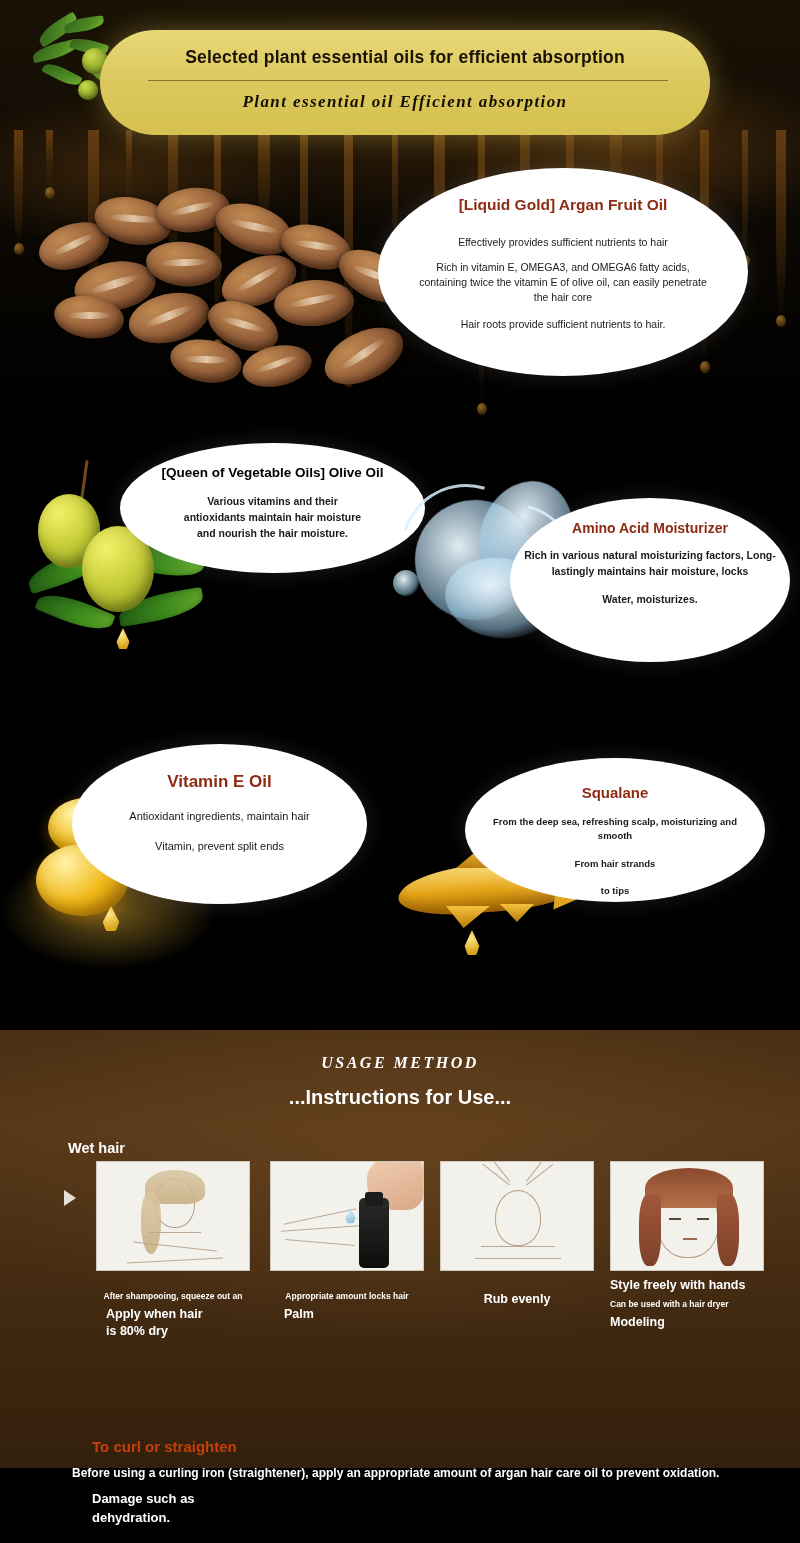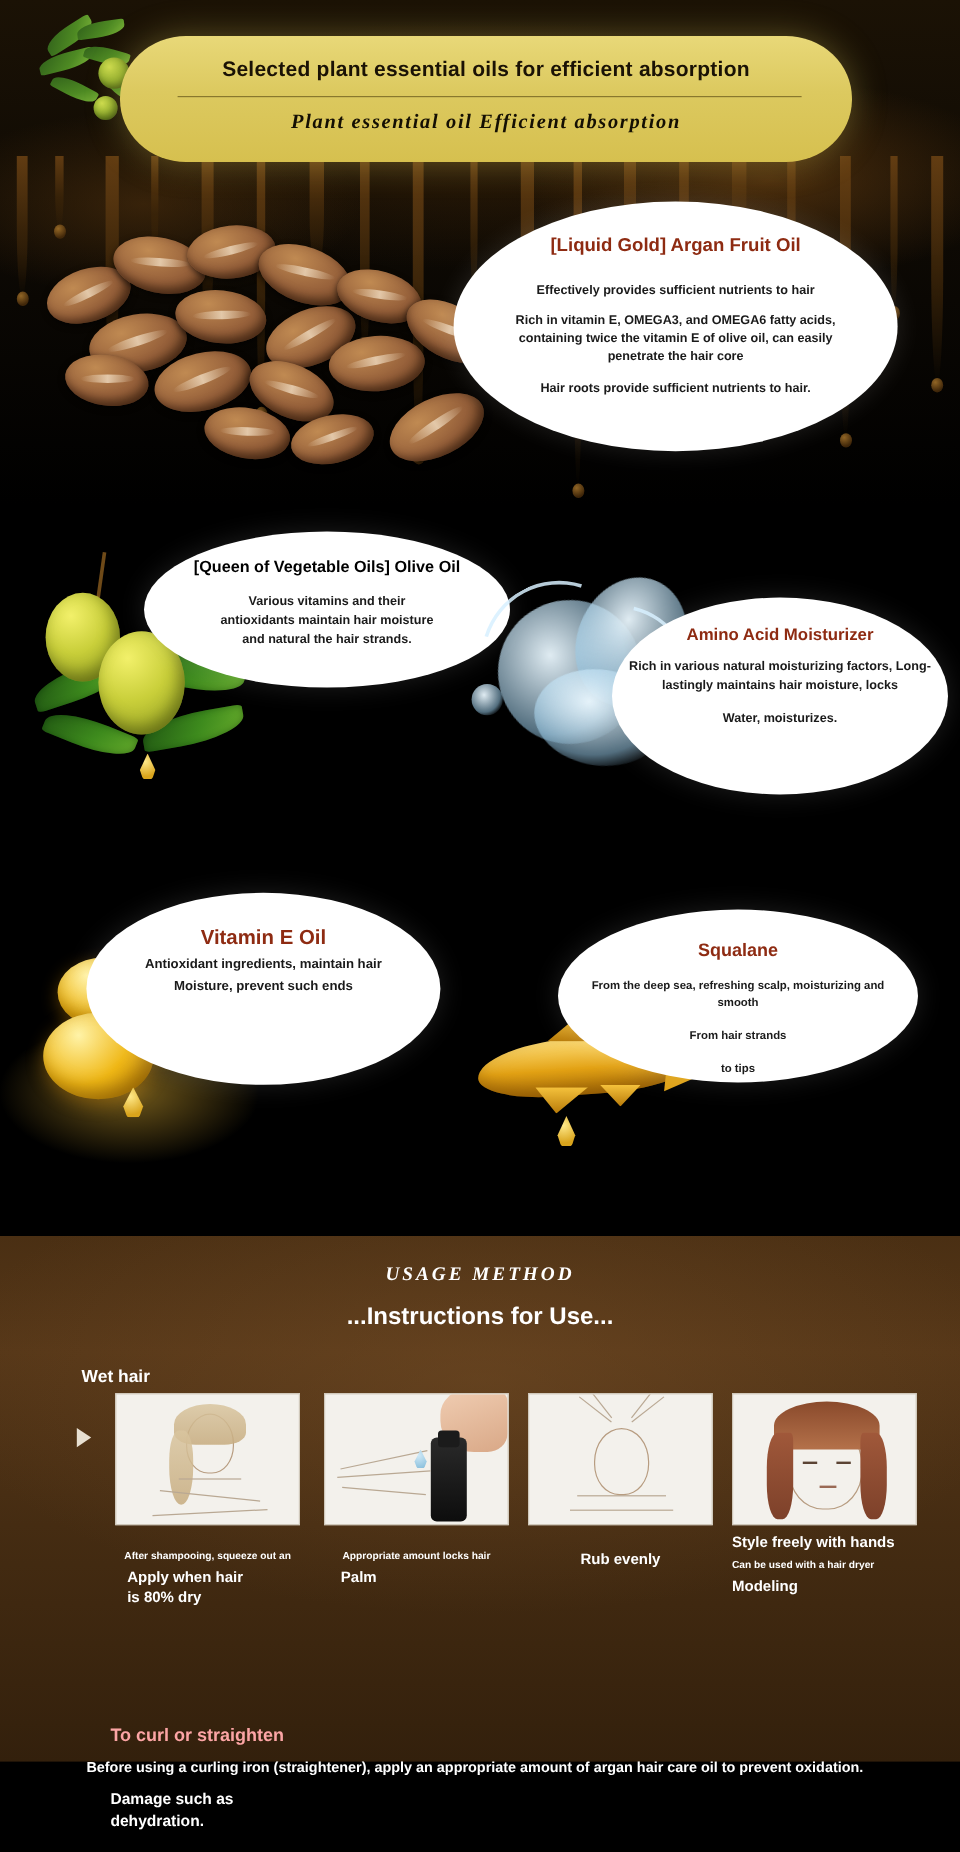--- a/index.html
+++ b/index.html
@@ -98,40 +98,40 @@
   }
   .bubble .b-title {
     font-weight: bold;
     color: #8e2b12;
   }
   .bubble .b-line { color: #1a1a1a; }
 
   
   #bubble-argan { left: 378px; top: 168px; width: 370px; height: 208px; }
   #bubble-argan .b-title { font-size: 15.5px; margin-top: 28px; }
-  #bubble-argan .b-line { font-size: 10.5px; font-weight: bold; }
+  #bubble-argan .b-line { font-size: 10.5px; font-weight: normal; }
   #argan-l1 { margin-top: 22px; }
   #argan-l2 { margin-top: 12px; line-height: 1.45; padding: 0 38px; }
   #argan-l3 { margin-top: 11px; line-height: 1.4; }
 
   
   #bubble-olive { left: 120px; top: 443px; width: 305px; height: 130px; }
   #bubble-olive .b-title { font-size: 13.5px; margin-top: 22px; color:#000000; }
   #bubble-olive .b-line  { font-size: 10.5px; font-weight: bold; margin-top: 14px; line-height: 1.5; padding: 0 58px; }
 
   
   #bubble-amino { left: 510px; top: 498px; width: 280px; height: 164px; }
   #bubble-amino .b-title { font-size: 14px; margin-top: 22px; color:#8e2b12; }
   #bubble-amino .b-line  { font-size: 10.5px; font-weight: bold; margin-top: 12px; line-height: 1.5; }
   #amino-l2 { font-size: 14.5px; margin-top: 10px; }
 
   
   #bubble-vite { left: 72px; top: 744px; width: 295px; height: 160px; }
   #bubble-vite .b-title { font-size: 17px; margin-top: 28px; color:#8e2b12; }
-  #bubble-vite .b-line  { font-size: 11px; font-weight: bold; margin-top: 6px; }
+  #bubble-vite .b-line  { font-size: 11px; font-weight: normal; margin-top: 18px; }
   #vite-l2 { font-size: 12px; margin-top: 12px; }
 
   
   #bubble-squa { left: 465px; top: 758px; width: 300px; height: 144px; }
   #bubble-squa .b-title { font-size: 15px; margin-top: 26px; color:#8e2b12; }
   #bubble-squa .b-line  { font-size: 9.5px; font-weight: bold; margin-top: 14px; line-height: 1.45; padding: 0 18px; }
   #squa-l2 { margin-top: 2px; }
 
   
   .argan-pile { position: absolute; left: 28px; top: 180px; width: 420px; height: 220px; }
@@ -275,21 +275,21 @@
     font-size:8.5px; color:#ffffff; font-weight:bold;
     margin-top:20px; text-align:center; width:154px;
   }
   .step-cap-big {
     font-size:12.5px; color:#ffffff; font-weight:bold;
     margin-top:5px; line-height:1.35;
   }
 
   .curl-title {
     position:absolute; left:92px; top:1438px;
-    font-size:15px; font-weight:bold; color:#fca5a5;
+    font-size:15px; font-weight:bold; color:#c2410c;
   }
   .curl-note {
     position:absolute; left:72px; top:1466px;
     font-size:12px; font-weight:bold; color:#ffffff;
   }
   .curl-damage {
     position:absolute; left:92px; top:1490px;
     font-size:13px; font-weight:bold; color:#ffffff; line-height:1.45;
   }
 </style>
@@ -372,21 +372,21 @@
       <div class="olive-leaf" style="left:92px;  top:86px;  width:92px; height:28px; transform:rotate(14deg);"></div>
       <div class="olive-leaf" style="left:16px;  top:140px; width:78px; height:24px; transform:rotate(22deg);"></div>
       <div class="olive-leaf" style="left:98px;  top:134px; width:86px; height:26px; transform:rotate(-10deg);"></div>
       <div class="olive-fruit" style="left:18px; top:34px;  width:62px; height:74px;"></div>
       <div class="olive-fruit" style="left:62px; top:66px;  width:72px; height:86px;"></div>
       <div class="oil-drop" style="left:96px; top:168px;"></div>
     </div>
 
     <div class="bubble" id="bubble-olive">
       <div class="b-title">[Queen of Vegetable Oils] Olive Oil</div>
-      <div class="b-line">Various vitamins and their antioxidants maintain hair moisture and natural the hair strands.</div>
+      <div class="b-line">Various vitamins and their antioxidants maintain hair moisture and nourish the hair moisture.</div>
     </div>
 
     <div class="water-art">
       <div class="splash" style="left:30px;  top:30px;  width:120px; height:120px; transform:rotate(-16deg);"></div>
       <div class="splash" style="left:96px;  top:10px;  width:90px;  height:110px; transform:rotate(22deg);"></div>
       <div class="splash" style="left:60px;  top:88px;  width:110px; height:80px;  transform:rotate(8deg);"></div>
       <div class="splash-ribbon" style="left:16px; top:14px; width:130px; height:130px; transform:rotate(-28deg);"></div>
       <div class="splash-ribbon" style="left:70px; top:34px; width:120px; height:120px; transform:rotate(58deg);"></div>
       <div class="splash" style="left:8px;   top:100px; width:26px; height:26px;"></div>
       <div class="splash" style="left:184px; top:46px;  width:20px; height:20px;"></div>
@@ -403,21 +403,21 @@
       <div class="glow" style="left:-20px; top:60px; width:220px; height:120px;"></div>
       <div class="capsule" style="left:30px; top:8px;  width:76px; height:58px;"></div>
       <div class="capsule" style="left:74px; top:30px; width:72px; height:56px;"></div>
       <div class="capsule" style="left:18px; top:54px; width:92px; height:72px;"></div>
       <div class="oil-drop" style="left:84px; top:116px; width:18px; height:26px;"></div>
     </div>
 
     <div class="bubble" id="bubble-vite">
       <div class="b-title">Vitamin E Oil</div>
       <div class="b-line">Antioxidant ingredients, maintain hair</div>
-      <div class="b-line" id="vite-l2">Moisture, prevent such ends</div>
+      <div class="b-line" id="vite-l2">Vitamin, prevent split ends</div>
     </div>
 
     <div class="fish-art">
       <div class="fish-body"></div>
       <div class="fish-tail"></div>
       <div class="fish-fin" style="left:96px; top:6px;  width:48px; height:24px; clip-path:polygon(0 100%,60% 0,100% 100%);"></div>
       <div class="fish-fin" style="left:86px; top:68px; width:44px; height:22px; clip-path:polygon(0 0,100% 0,40% 100%);"></div>
       <div class="fish-fin" style="left:140px; top:66px; width:34px; height:18px; clip-path:polygon(0 0,100% 0,50% 100%);"></div>
       <div class="oil-drop" style="left:104px; top:92px; width:16px; height:26px;"></div>
     </div>

